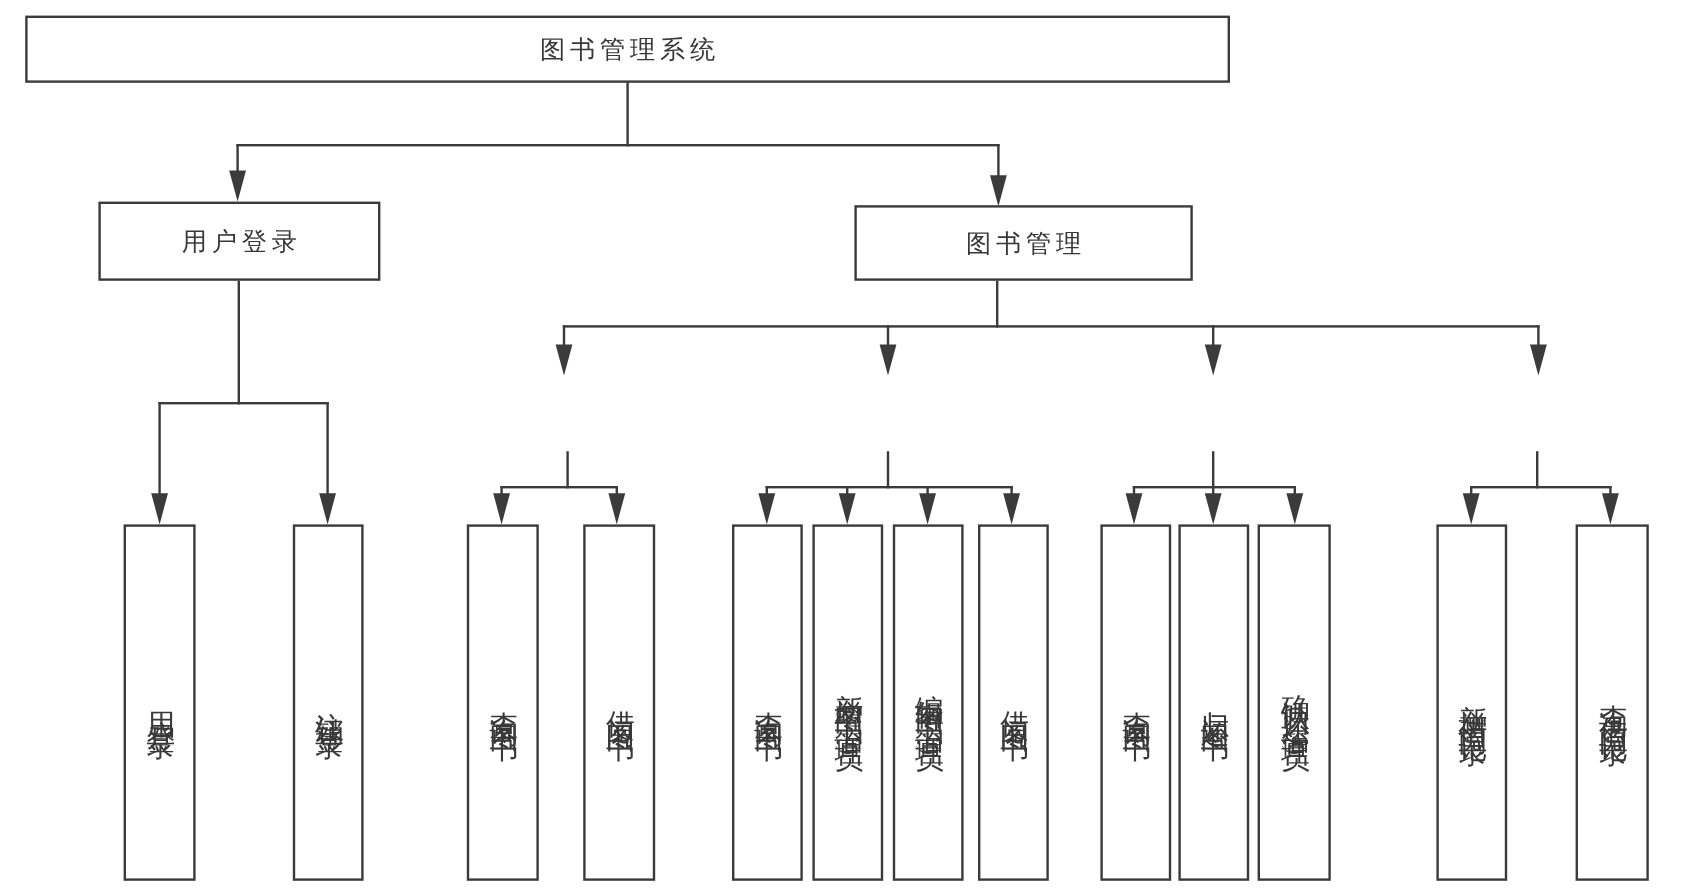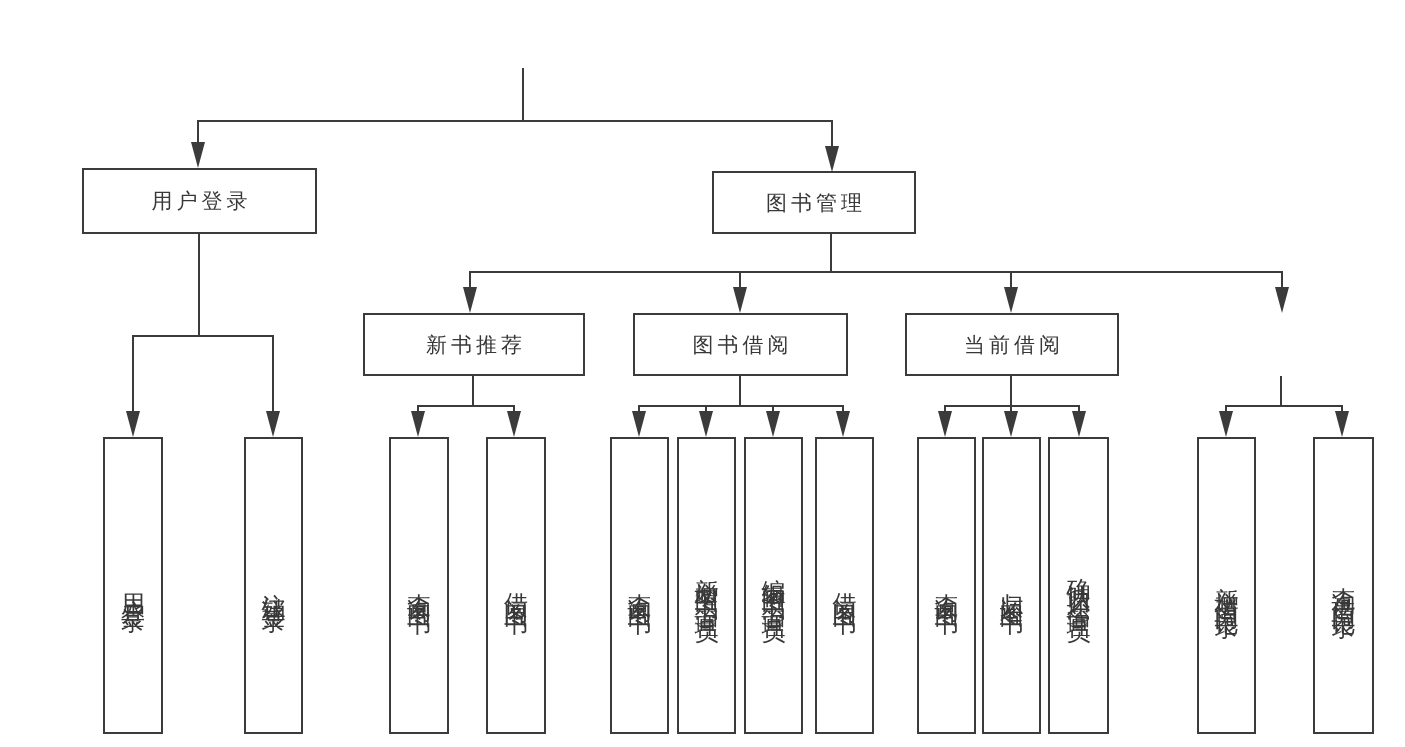--- a/index.html
+++ b/index.html
@@ -56,52 +56,50 @@
     white-space:nowrap;
     z-index:5;
     text-shadow:0 0 3px #fff,0 0 3px #fff,0 0 2px #fff;
   }
 </style>
 </head>
 <body>
 
 <div class="stage">
 
+  <div class="box" style="left:21px;top:13px;width:1004px;height:56px">图书管理系统</div>
 
   <div class="vline" style="left:522px;top:68px;height:54px"></div>
   <div class="hline" style="left:197px;top:120px;width:636px"></div>
   <div class="vline" style="left:197px;top:120px;height:26px"></div>
   <div class="arrow" style="left:191px;top:142px"></div>
   <div class="vline" style="left:831px;top:120px;height:29px"></div>
   <div class="arrow" style="left:825px;top:146px"></div>
 
   <div class="box" style="left:82px;top:168px;width:235px;height:66px">用户登录</div>
-  <div class="box" style="left:712px;top:171px;width:204px;height:63px">图书管理</div>
+  <div class="box" style="left:712px;top:171px;width:282px;height:63px">图书管理</div>
 
   <div class="vline" style="left:198px;top:234px;height:103px"></div>
   <div class="hline" style="left:132px;top:335px;width:142px"></div>
   <div class="vline" style="left:132px;top:335px;height:79px"></div>
   <div class="arrow" style="left:126px;top:411px"></div>
   <div class="vline" style="left:272px;top:335px;height:79px"></div>
   <div class="arrow" style="left:266px;top:411px"></div>
 
   <div class="vline" style="left:830px;top:234px;height:39px"></div>
   <div class="hline" style="left:469px;top:271px;width:814px"></div>
   <div class="vline" style="left:469px;top:271px;height:19px"></div>
   <div class="arrow" style="left:463px;top:287px"></div>
   <div class="vline" style="left:739px;top:271px;height:19px"></div>
   <div class="arrow" style="left:733px;top:287px"></div>
   <div class="vline" style="left:1010px;top:271px;height:19px"></div>
   <div class="arrow" style="left:1004px;top:287px"></div>
   <div class="vline" style="left:1281px;top:271px;height:19px"></div>
   <div class="arrow" style="left:1275px;top:287px"></div>
 
-  <div class="box" style="left:363px;top:313px;width:222px;height:63px">新书推荐</div>
-  <div class="box" style="left:633px;top:313px;width:215px;height:63px">图书借阅</div>
-  <div class="box" style="left:905px;top:313px;width:214px;height:63px">当前借阅</div>
 
   <div class="vline" style="left:472px;top:376px;height:31px"></div>
   <div class="hline" style="left:417px;top:405px;width:98px"></div>
   <div class="vline" style="left:417px;top:405px;height:9px"></div>
   <div class="arrow" style="left:411px;top:411px"></div>
   <div class="vline" style="left:513px;top:405px;height:9px"></div>
   <div class="arrow" style="left:507px;top:411px"></div>
 
   <div class="vline" style="left:739px;top:376px;height:31px"></div>
   <div class="hline" style="left:638px;top:405px;width:206px"></div>

